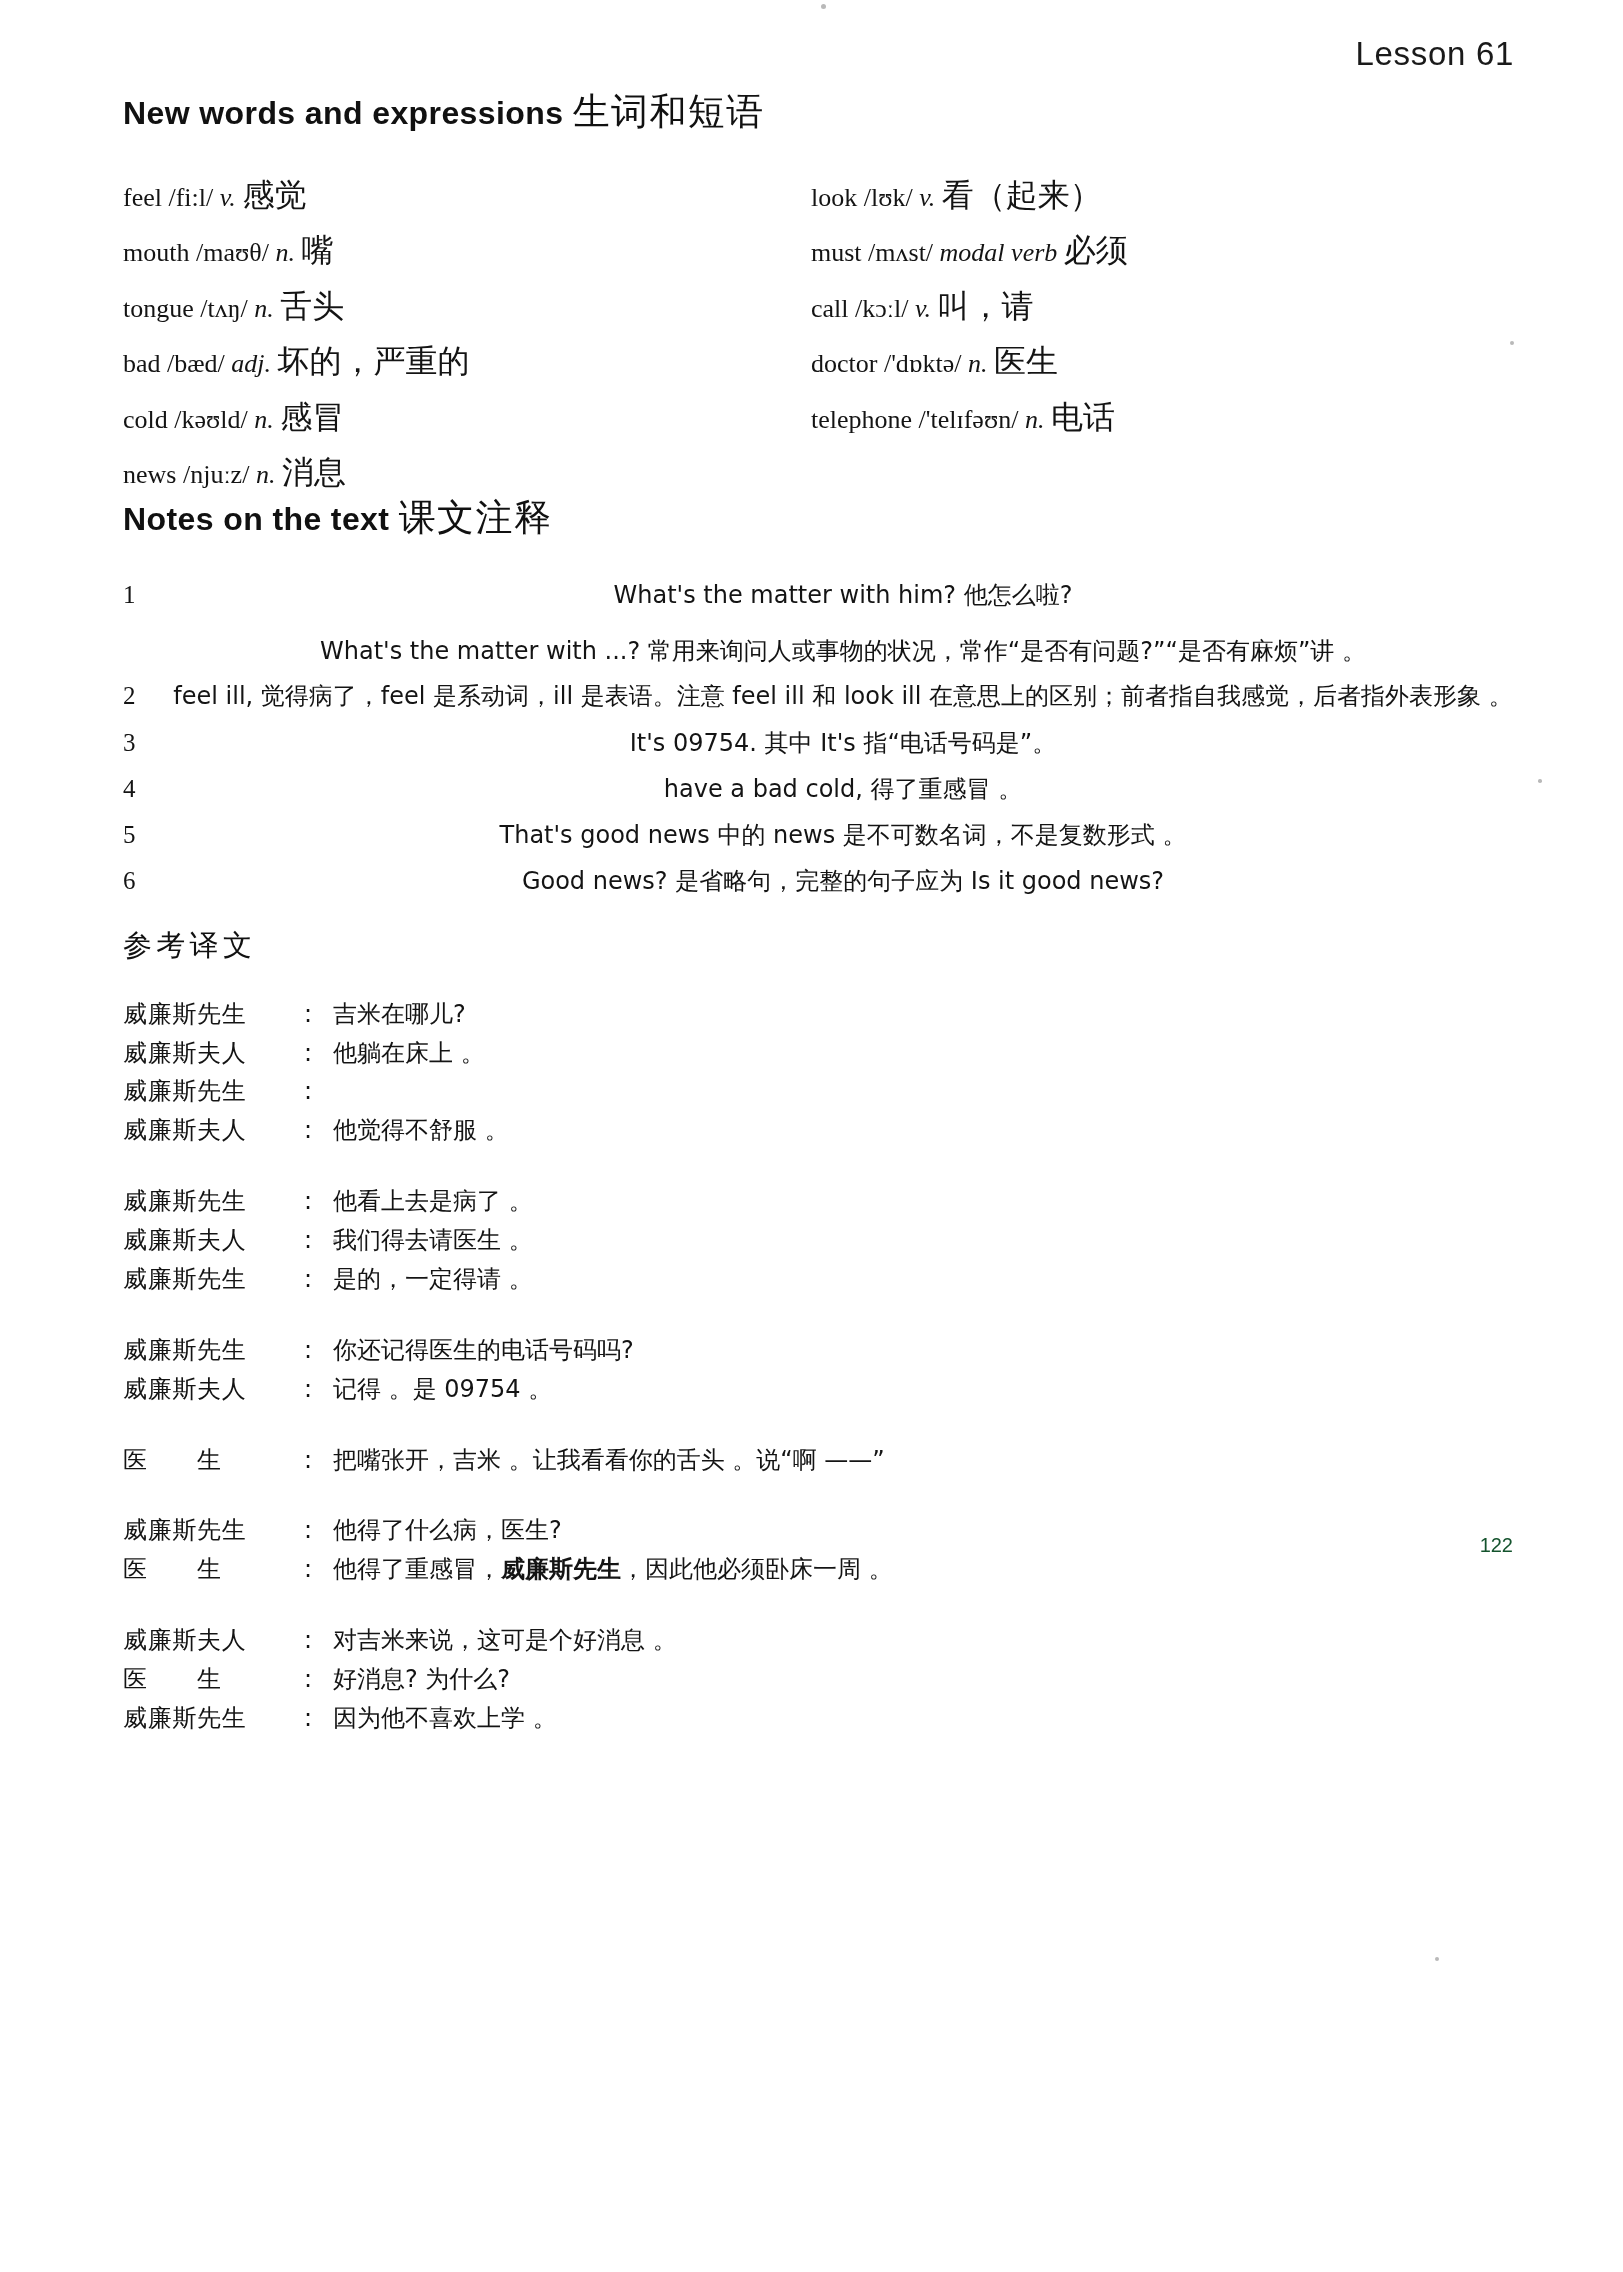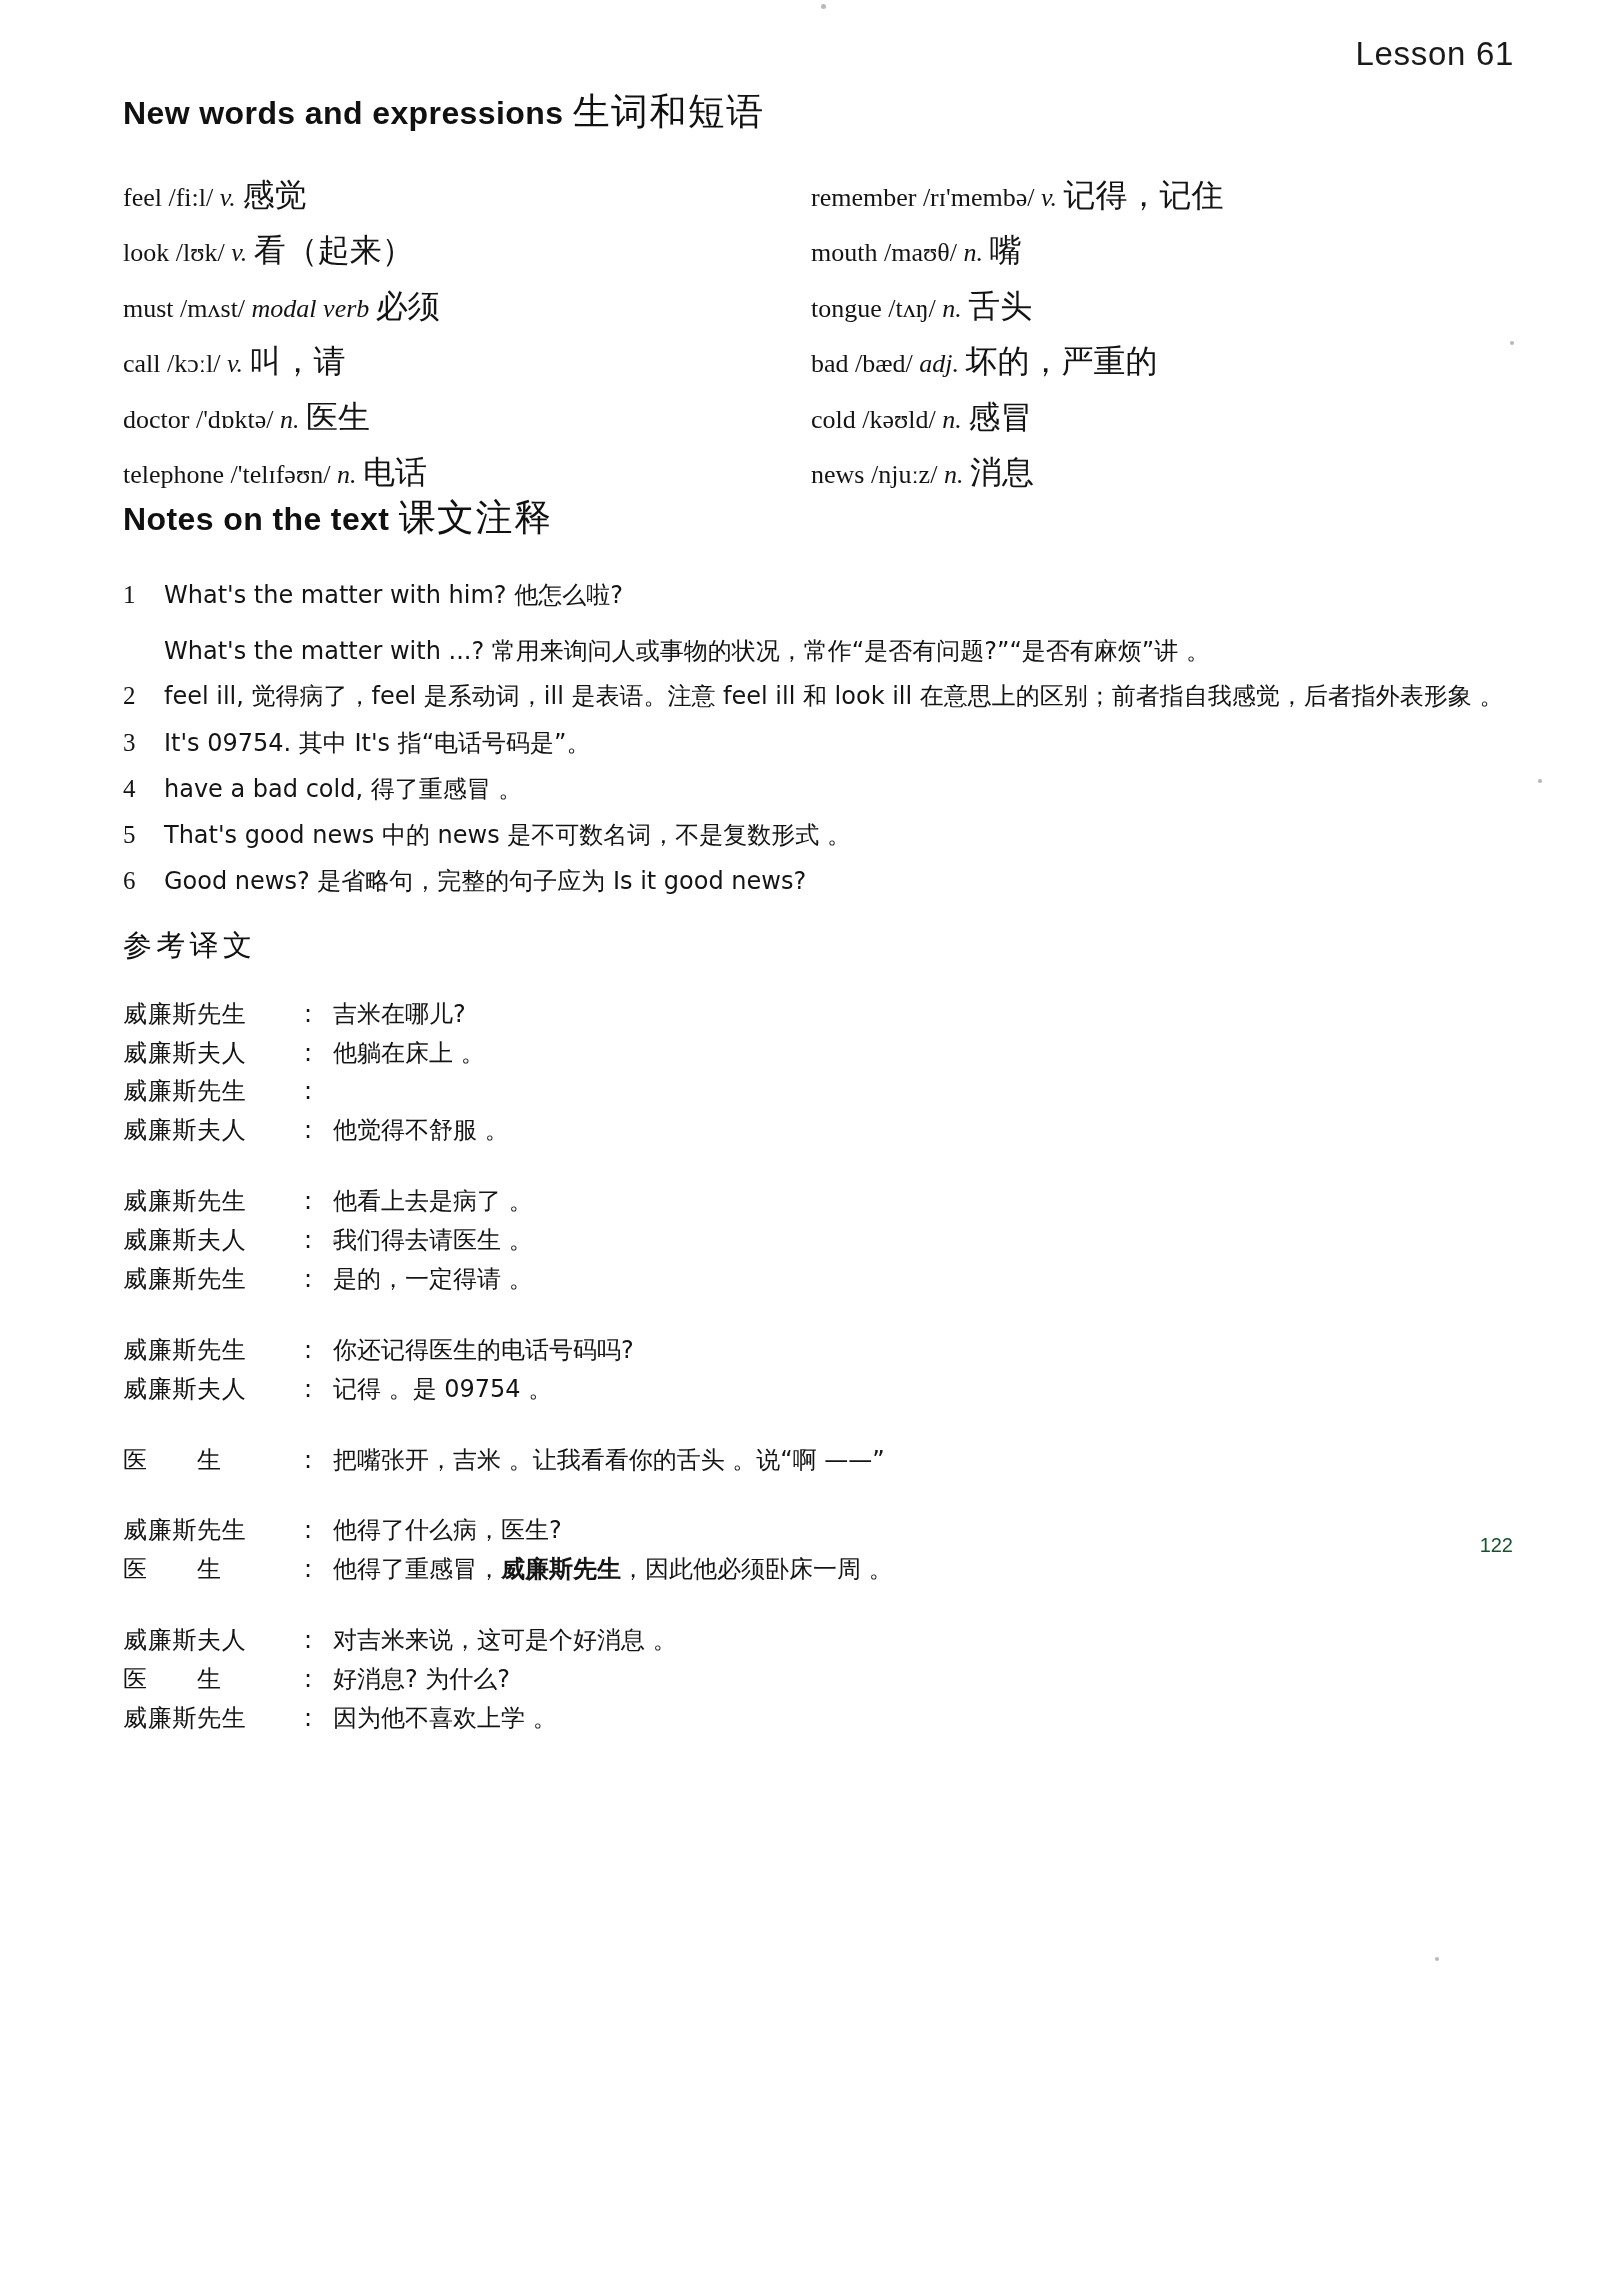--- a/index.html
+++ b/index.html
@@ -85,20 +85,21 @@
   .note-num {
     width: 41px;
     flex: 0 0 41px;
     font-size: 25px;
     line-height: 1.5;
   }
   .note-body {
     flex: 1;
     font-size: 25px;
     line-height: 1.5;
+    text-align: center;
   }
   .note-body .cn {
     font-family: "DejaVu Sans", sans-serif;
     font-size: 24px;
   }
   .note-sub {
     display: block;
     margin-top: 19px;
   }
   .trans-title {
@@ -179,26 +180,20 @@
     </h2>
 
     <div class="words-block">
 
       <div class="word-entry">
         <span>feel</span>
         <span>/fi:l/</span>
         <span class="pos">v.</span>
         <span class="cn">感觉</span>
       </div>
-      <div class="word-entry">
-        <span>remember</span>
-        <span>/rɪ'membə/</span>
-        <span class="pos">v.</span>
-        <span class="cn">记得，记住</span>
-      </div>
 
       <div class="word-entry">
         <span>look</span>
         <span>/lʊk/</span>
         <span class="pos">v.</span>
         <span class="cn">看（起来）</span>
       </div>
       <div class="word-entry">
         <span>mouth</span>
         <span>/maʊθ/</span>

